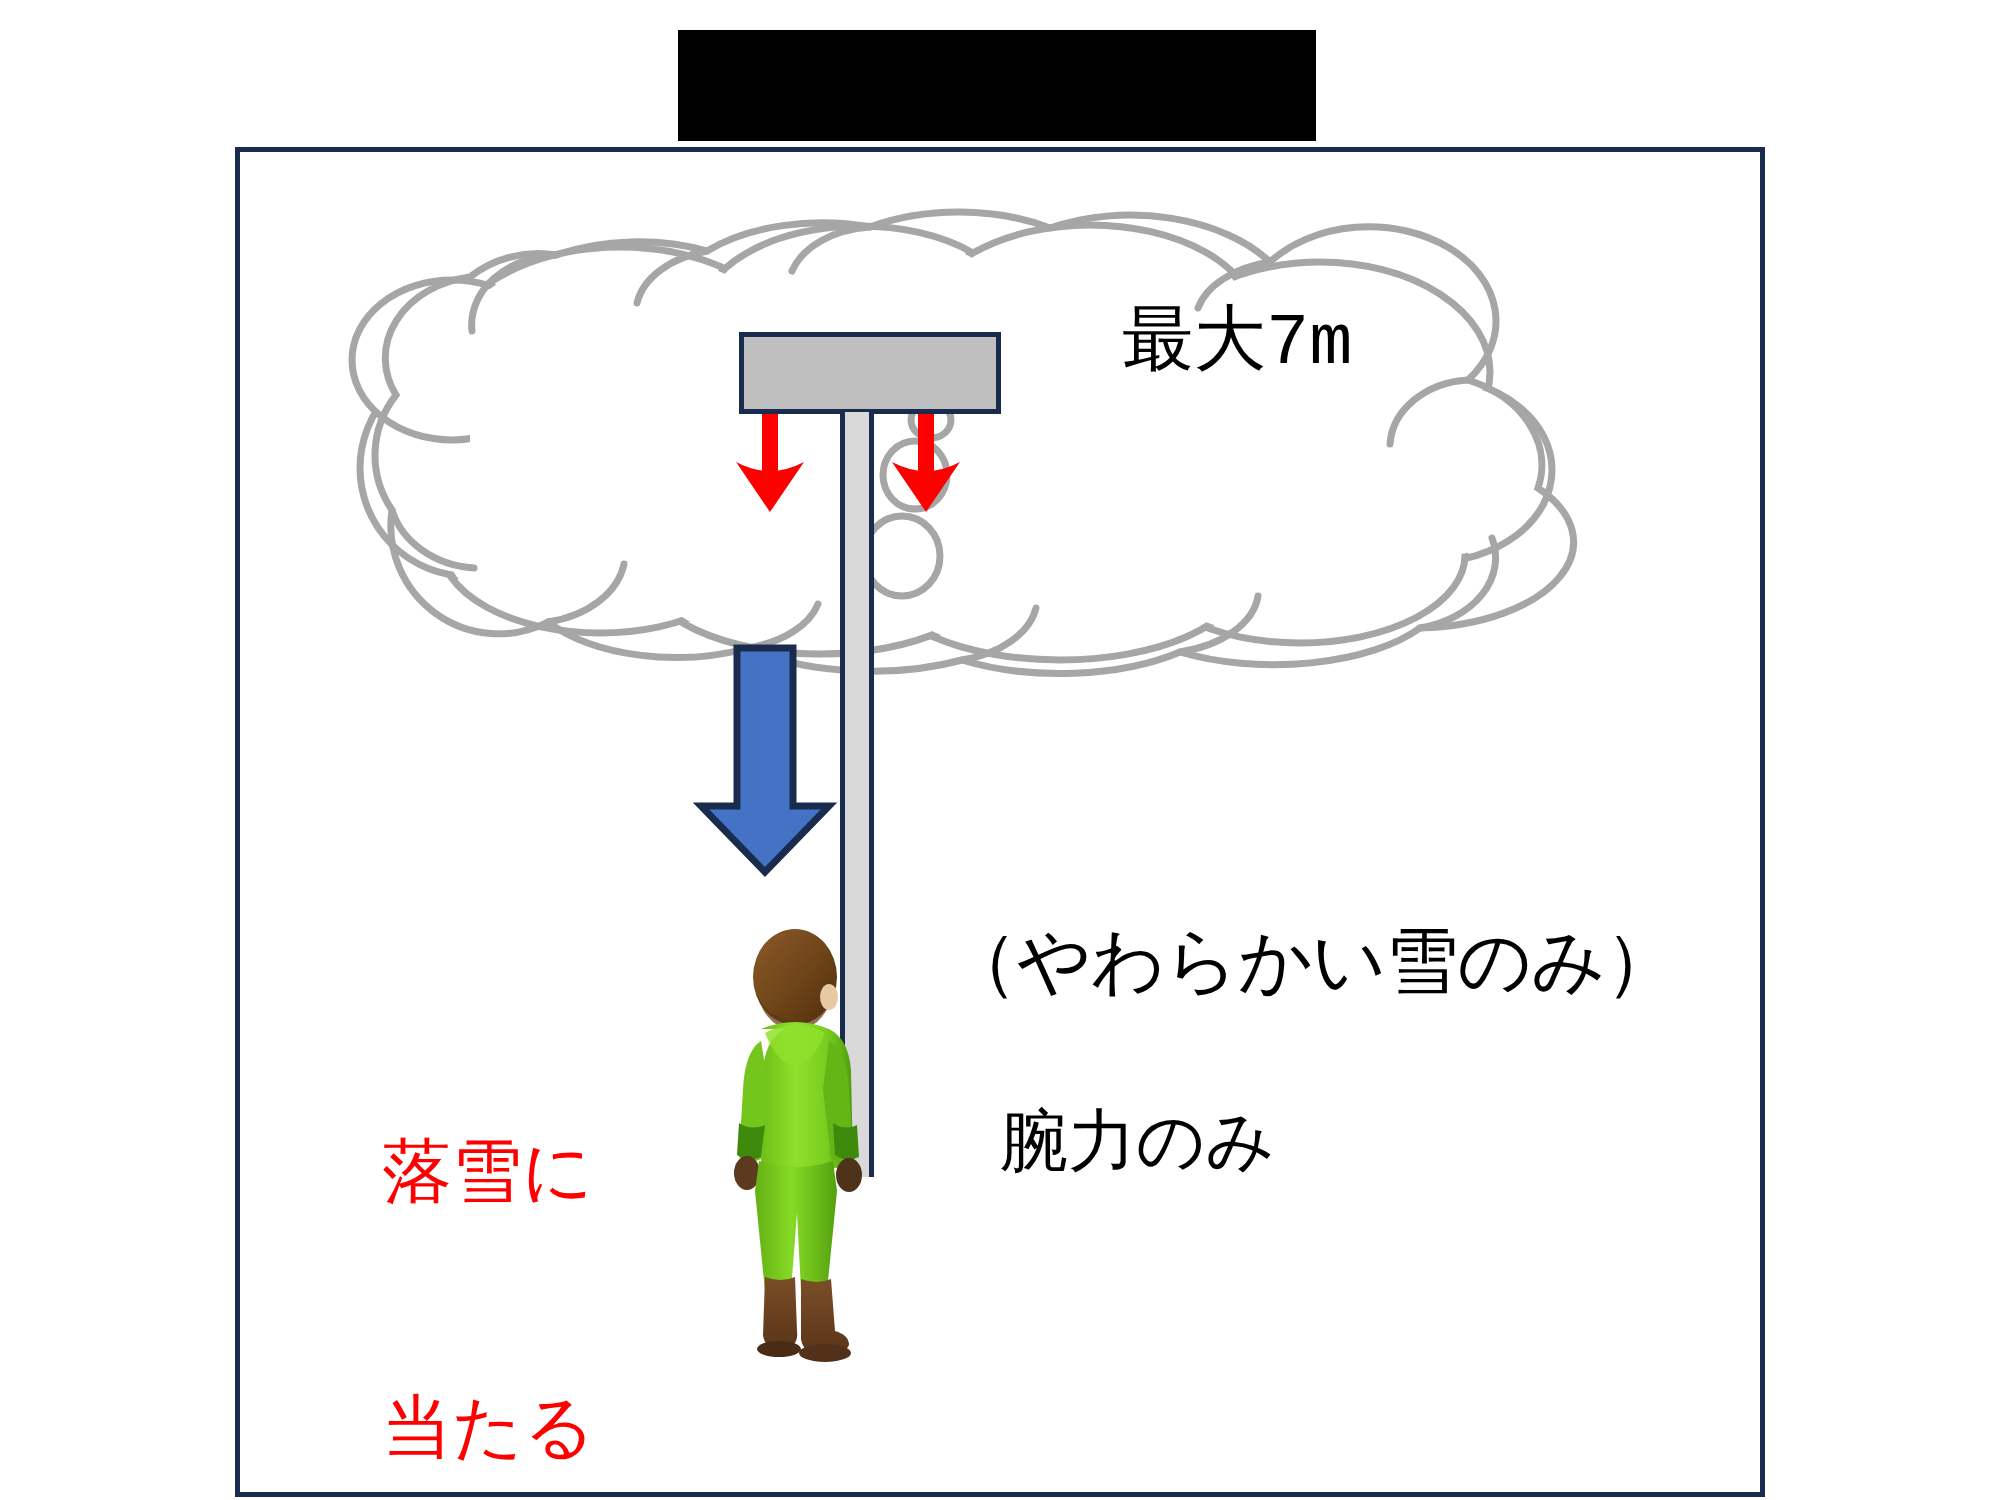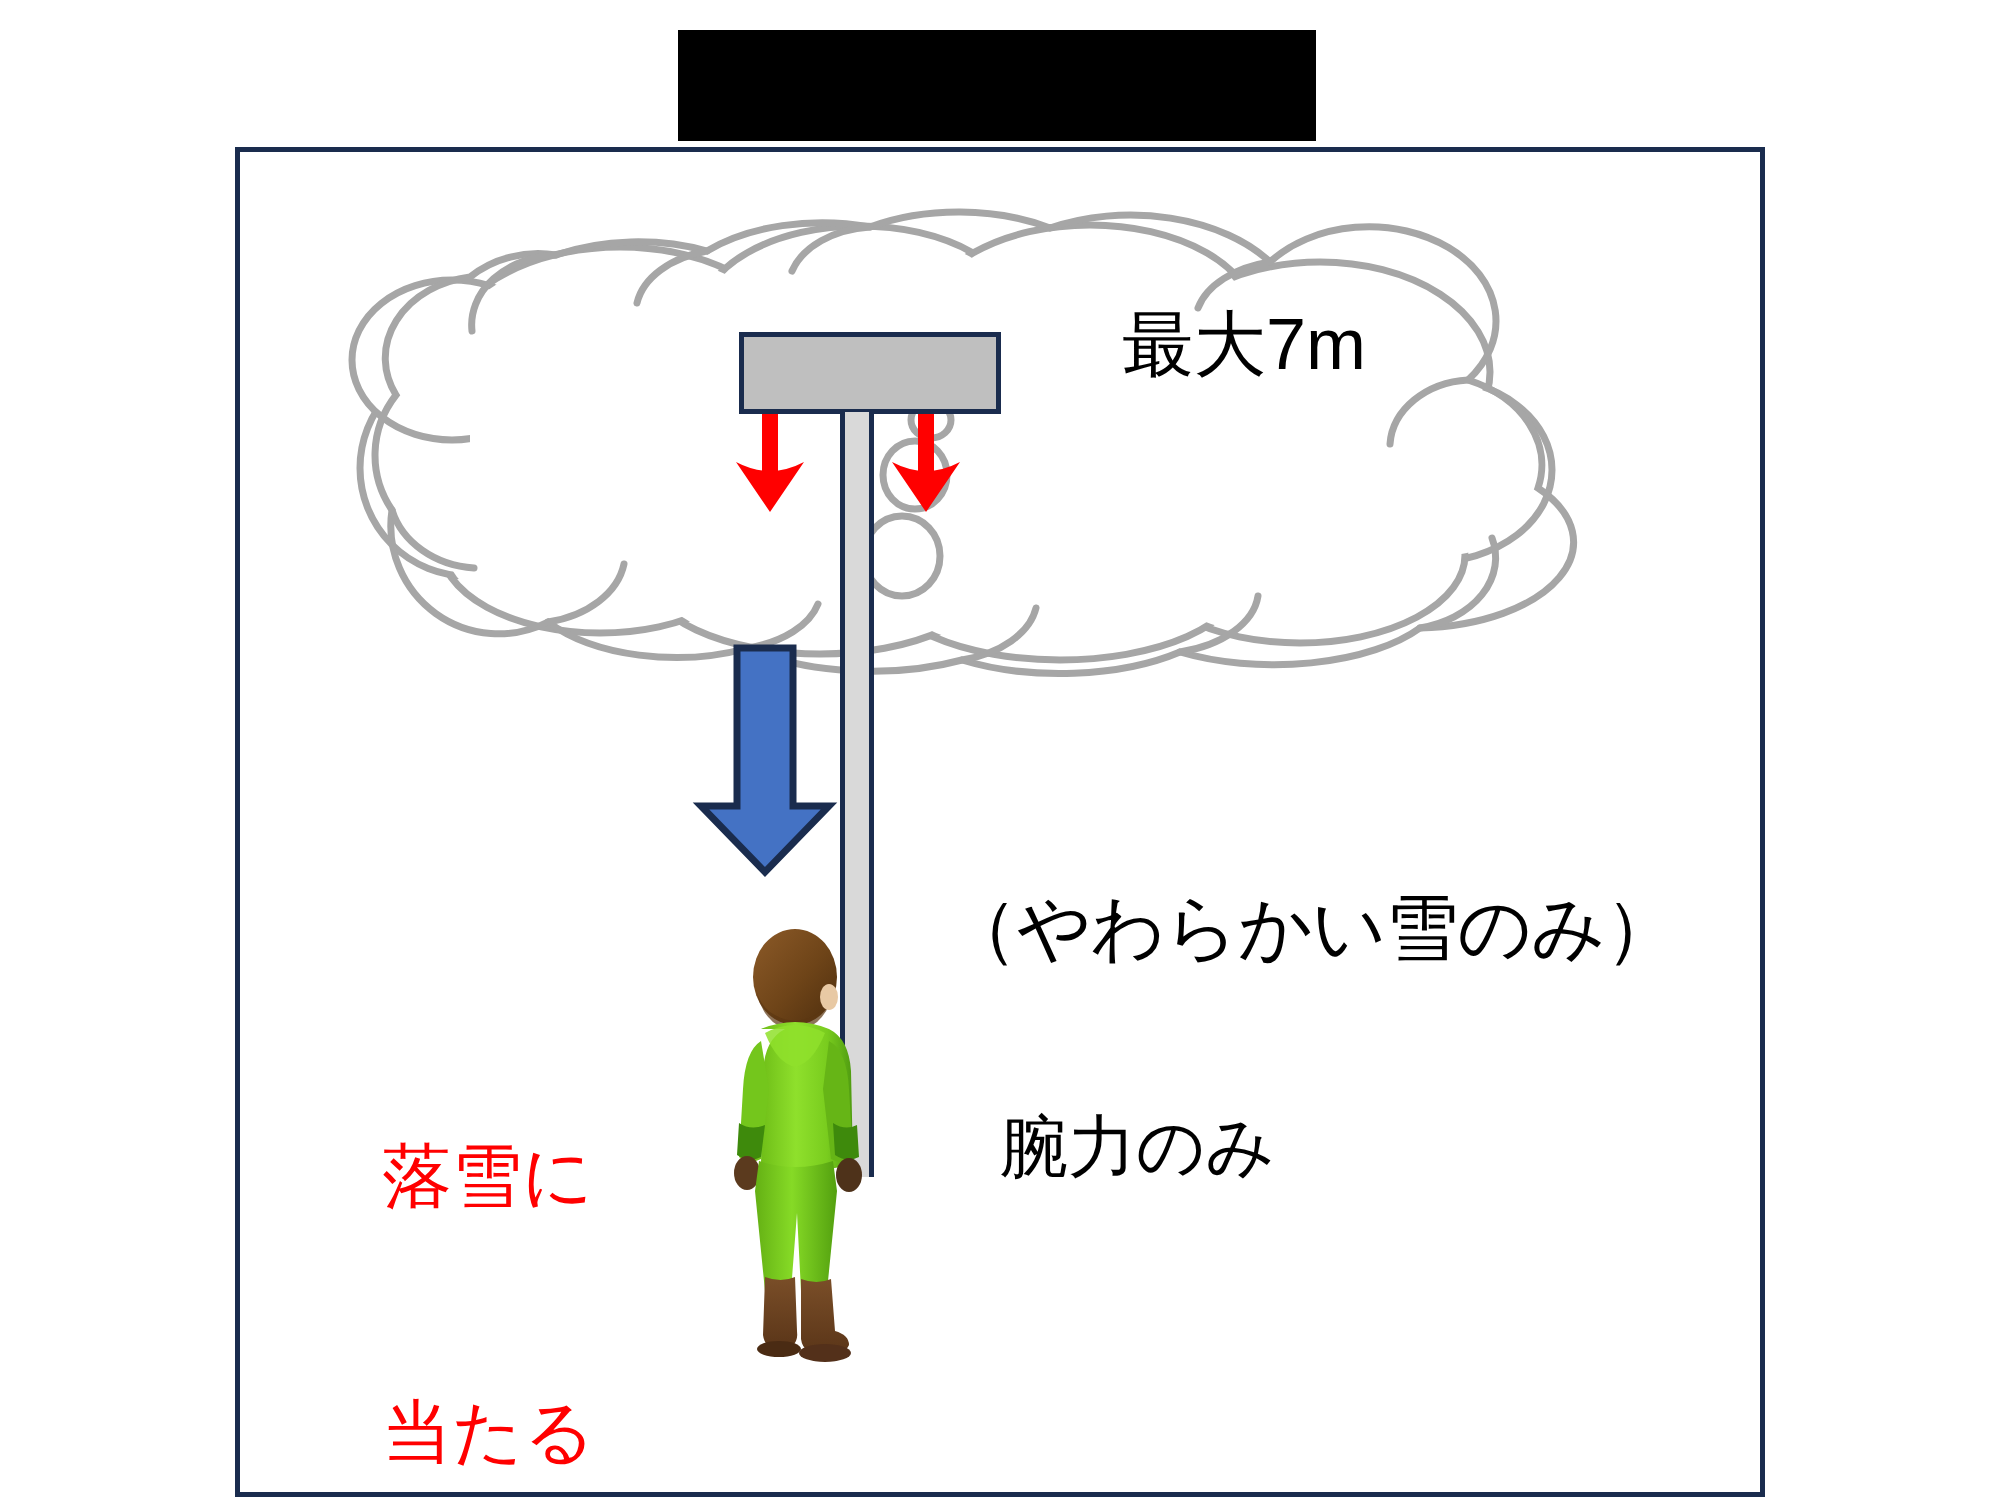--- a/index.html
+++ b/index.html
@@ -53,34 +53,34 @@
     height: 1500px;
     pointer-events: none;
   }
 
   
   .lbl {
     position: absolute;
     white-space: pre;
     line-height: 1.18;
     color: #000000;
-    font-family: Liberation Sans, sans-serif;
+    font-family: Liberation Mono, monospace;
     font-weight: 400;
   }
   .lbl-max {
     left: 1122px;
     top: 302px;
     font-size: 72px;
   }
   .lbl-press {
     left: 945px;
     top: 713px;
     font-size: 73px;
   }
-  .lbl-press .row2 { letter-spacing: -1px; }
+  .lbl-press .row2 { letter-spacing: -1px; margin-top: 39px; }
   .lbl-arm {
     left: 1000px;
     top: 1078px;
     font-size: 68px;
     margin-top: 28px;
   }
   .lbl-effort {
     left: 1000px;
     top: 1298px;
     font-size: 68px;

